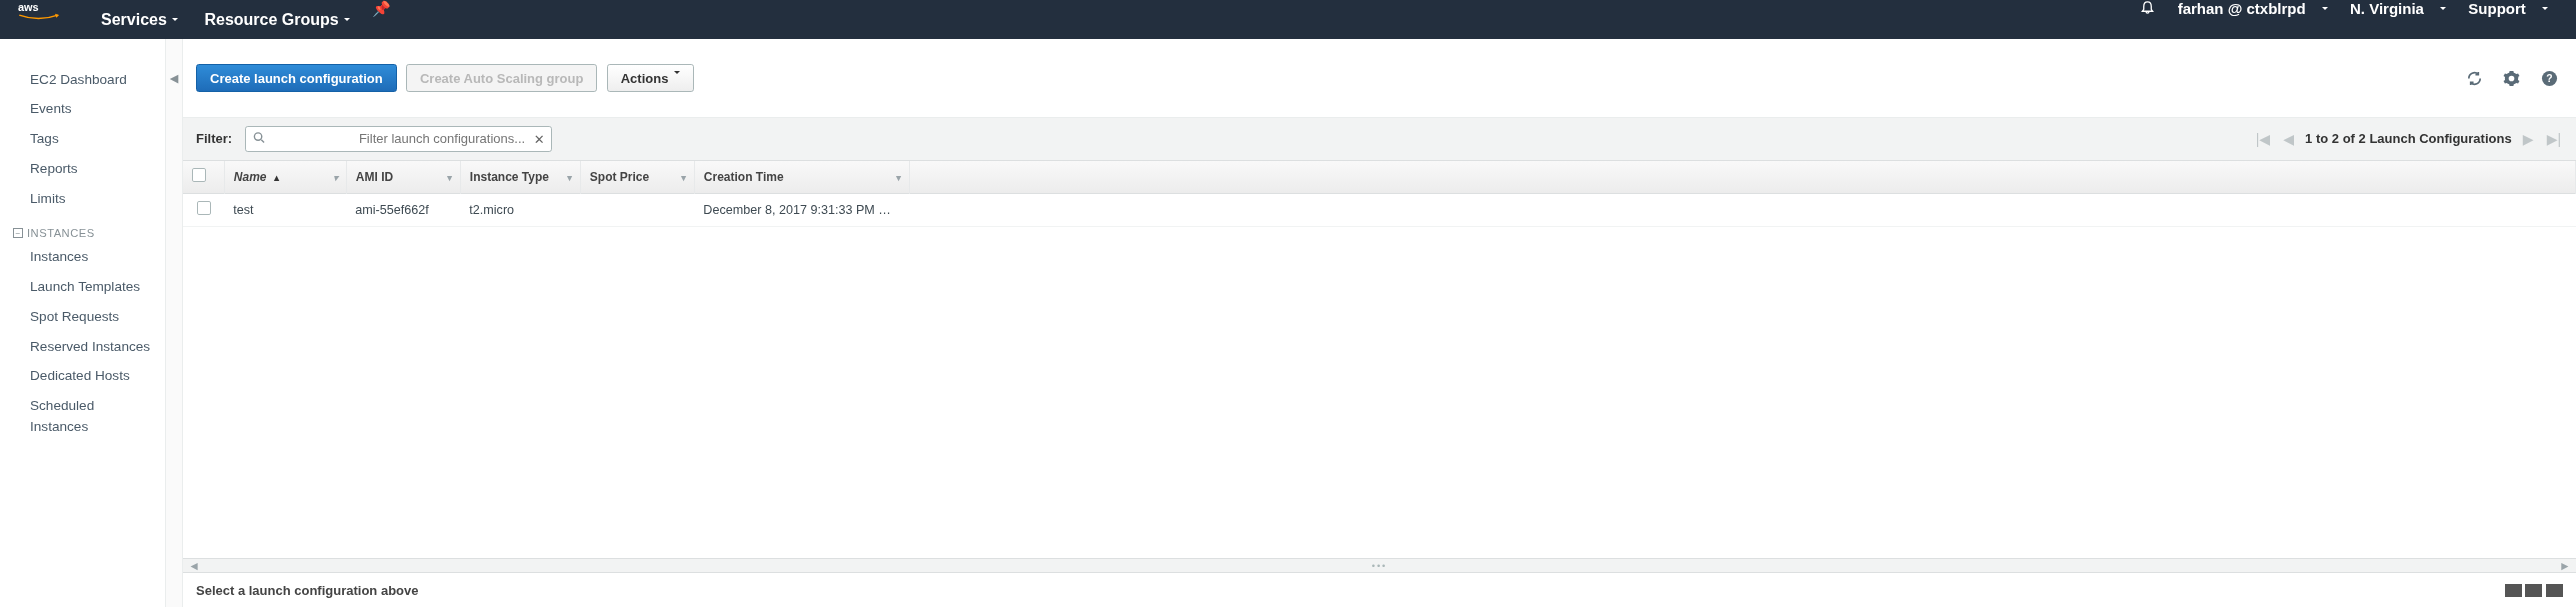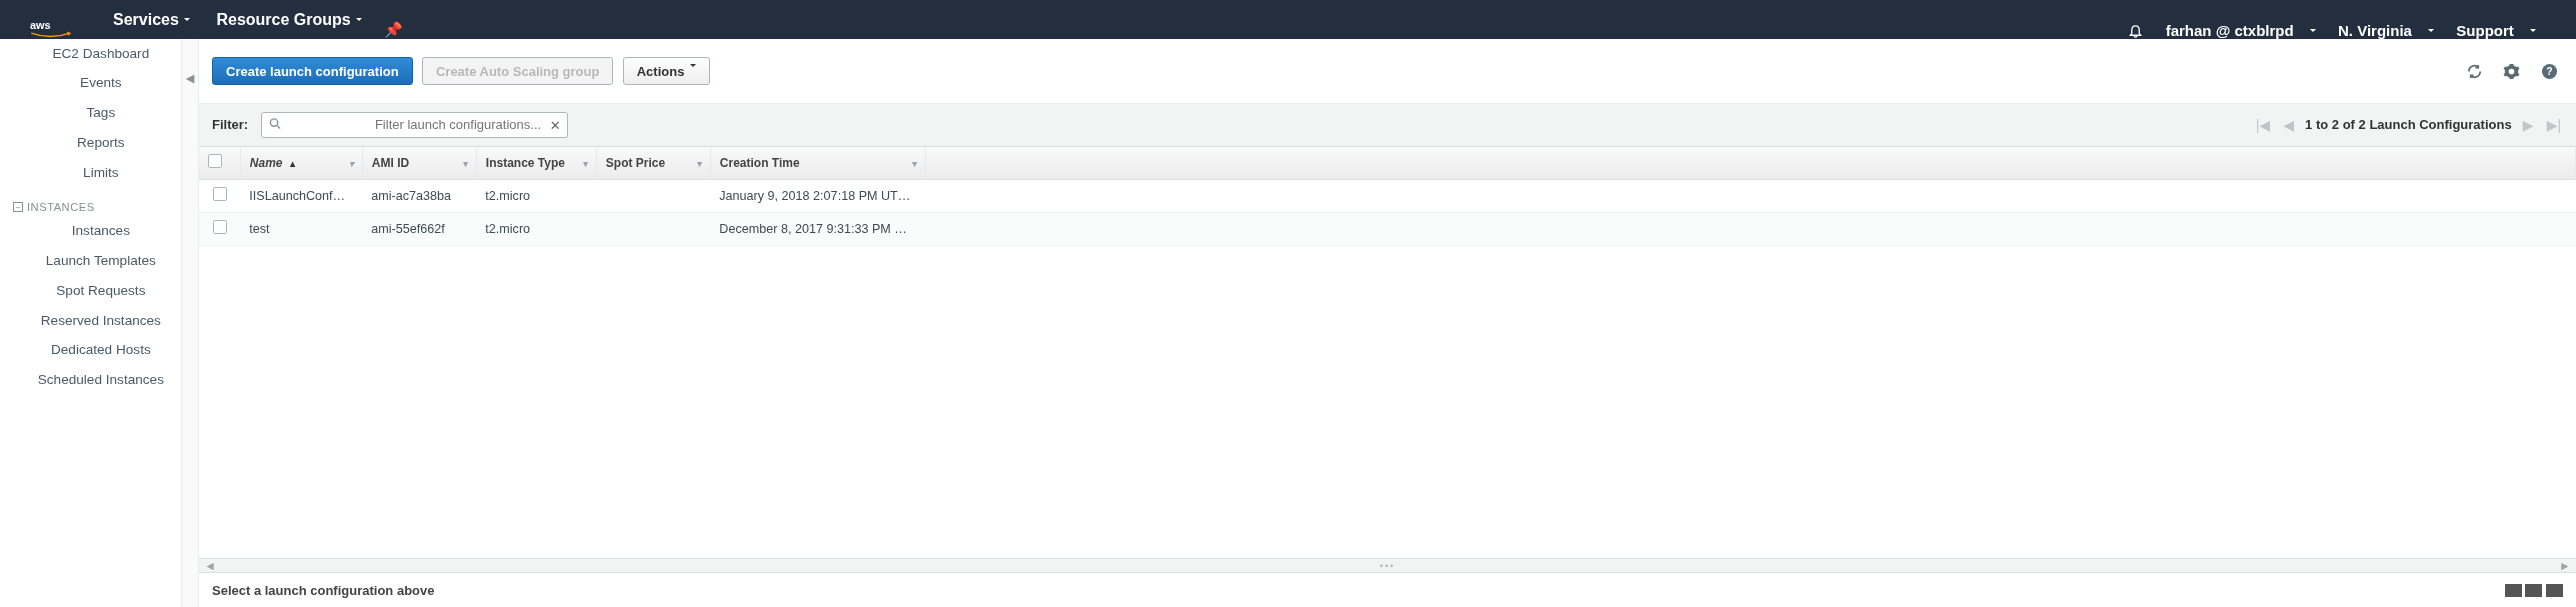--- a/index.html
+++ b/index.html
@@ -1,47 +1,47 @@
 <!DOCTYPE html>
 <html style="font-size:15px"><head>
 <meta charset="utf-8">
 <style>
 * { box-sizing: border-box; margin: 0; padding: 0; }
 body { font-family: "Amazon Ember", "Helvetica Neue", Arial, sans-serif; font-size: 13px; color: #333; background: #fff; }
 
 
-.topnav { background: #232f3e; height: 39px; display: flex; align-items: flex-end; padding: 0 29px; color: #fff; }
+.topnav { background: #232f3e; height: 39px; display: flex; align-items: flex-start; padding: 0 17px; color: #fff; }
 .topnav .logo { margin-right: 28px; }
 .topnav .logo svg { display: block; }
 .topnav .nav-item { display: flex; align-items: center; gap: 5.6px; padding: 0 13px; height: 100%; cursor: pointer; font-size: 16px; font-weight: 600; }
 .topnav .spacer { flex: 1; }
 .topnav .right-item { padding: 0 11.2px; font-size: 15px; font-weight: 700; display: flex; align-items: center; gap: 16px; cursor: pointer; }
 .caret { width: 0; height: 0; border-left: 3.7px solid transparent; border-right: 3.7px solid transparent; border-top: 3.7px solid currentColor; }
 .pin-icon { font-size: 15px; padding: 0 9.3px; cursor: pointer; }
 
 
 .main { display: flex; height: calc(100vh - 39px); }
 
 
 .sidebar-wrap { display: flex; height: 100%; }
-.sidebar { width: 182px; background: #fff; padding: 0 0; overflow-y: auto; border-right: 0.9px solid #eaeded; text-align: center; }
+.sidebar { width: 166px; background: #fff; padding: 26px 0; overflow-y: auto; border-right: 0.9px solid #eaeded; }
 .sidebar::-webkit-scrollbar { width: 13px; }
 .sidebar::-webkit-scrollbar-thumb { background: #c1c1c1; border-radius: 1.9px; }
 .sidebar::-webkit-scrollbar-track { background: #f1f1f1; }
 .sidebar-item { padding: 4.7px 9.3px 4.7px 30px; cursor: pointer; font-size: 13.6px; color: #4a5a68; line-height: 1.5; }
 .sidebar-group { padding: 5.6px 9.3px 3.7px 13px; font-size: 11.2px; color: #879196; letter-spacing: 0.5px; display: flex; align-items: center; gap: 3.7px; margin-top: 7.5px; }
 .group-toggle { width: 10.3px; height: 10.3px; border: 0.9px solid #879196; display: inline-flex; align-items: center; justify-content: center; font-size: 8.4px; line-height: 1; color: #879196; }
 .collapse-handle { width: 17px; background: #fafafa; border-right: 0.9px solid #eaeded; display: flex; align-items: flex-start; justify-content: center; padding-top: 33px; cursor: pointer; }
 .collapse-handle .tri { color: #879196; font-size: 11.2px; }
 
 
 .content { flex: 1; display: flex; flex-direction: column; background: #fff; }
 
 
-.action-bar { padding: 18px 13px; display: flex; align-items: center; gap: 9.3px; border-bottom: 0.9px solid #eaeded; }
+.action-bar { padding: 25px 13px; display: flex; align-items: center; gap: 9.3px; border-bottom: 0.9px solid #eaeded; }
 .btn { border: 0.9px solid #aab7b8; border-radius: 2.8px; padding: 5.6px 13px; font-size: 13px; font-weight: 700; cursor: pointer; background: linear-gradient(#fff, #eee); color: #333; }
 .btn-primary { background: linear-gradient(#2f8cd8, #1e6cb8); border-color: #1461a7; color: #fff; }
 .btn-disabled { color: #b8b8b8; cursor: not-allowed; background: #f4f4f4; }
 .btn-dd { display: flex; gap: 5.6px; }
 .action-bar .spacer { flex: 1; }
 .action-icon { width: 20.6px; height: 20.6px; display: inline-flex; align-items: center; justify-content: center; color: #5a6b77; cursor: pointer; margin: 0 3.7px; font-size: 17px; }
 
 
 .filter-bar { background: #f2f3f3; border-bottom: 0.9px solid #dcdfe0; padding: 7.5px 13px; display: flex; align-items: center; gap: 13px; }
 .filter-label { font-weight: 700; }
@@ -206,29 +206,20 @@
           <th class="col-ami"><span>AMI ID</span><span class="col-caret">▾</span></th>
           <th class="col-type"><span>Instance Type</span><span class="col-caret">▾</span></th>
           <th class="col-spot"><span>Spot Price</span><span class="col-caret">▾</span></th>
           <th class="col-crt"><span>Creation Time</span><span class="col-caret">▾</span></th>
           <th></th>
         </tr>
       </thead>
       <tbody>
         <tr>
           <td class="col-chk"><span class="chk"></span></td>
-          <td>IISLaunchConf…</td>
-          <td>ami-ac7a38ba</td>
-          <td>t2.micro</td>
-          <td></td>
-          <td>January 9, 2018 2:07:18 PM UT…</td>
-          <td></td>
-        </tr>
-        <tr>
-          <td class="col-chk"><span class="chk"></span></td>
           <td>test</td>
           <td>ami-55ef662f</td>
           <td>t2.micro</td>
           <td></td>
           <td>December 8, 2017 9:31:33 PM …</td>
           <td></td>
         </tr>
       </tbody>
     </table>
 

